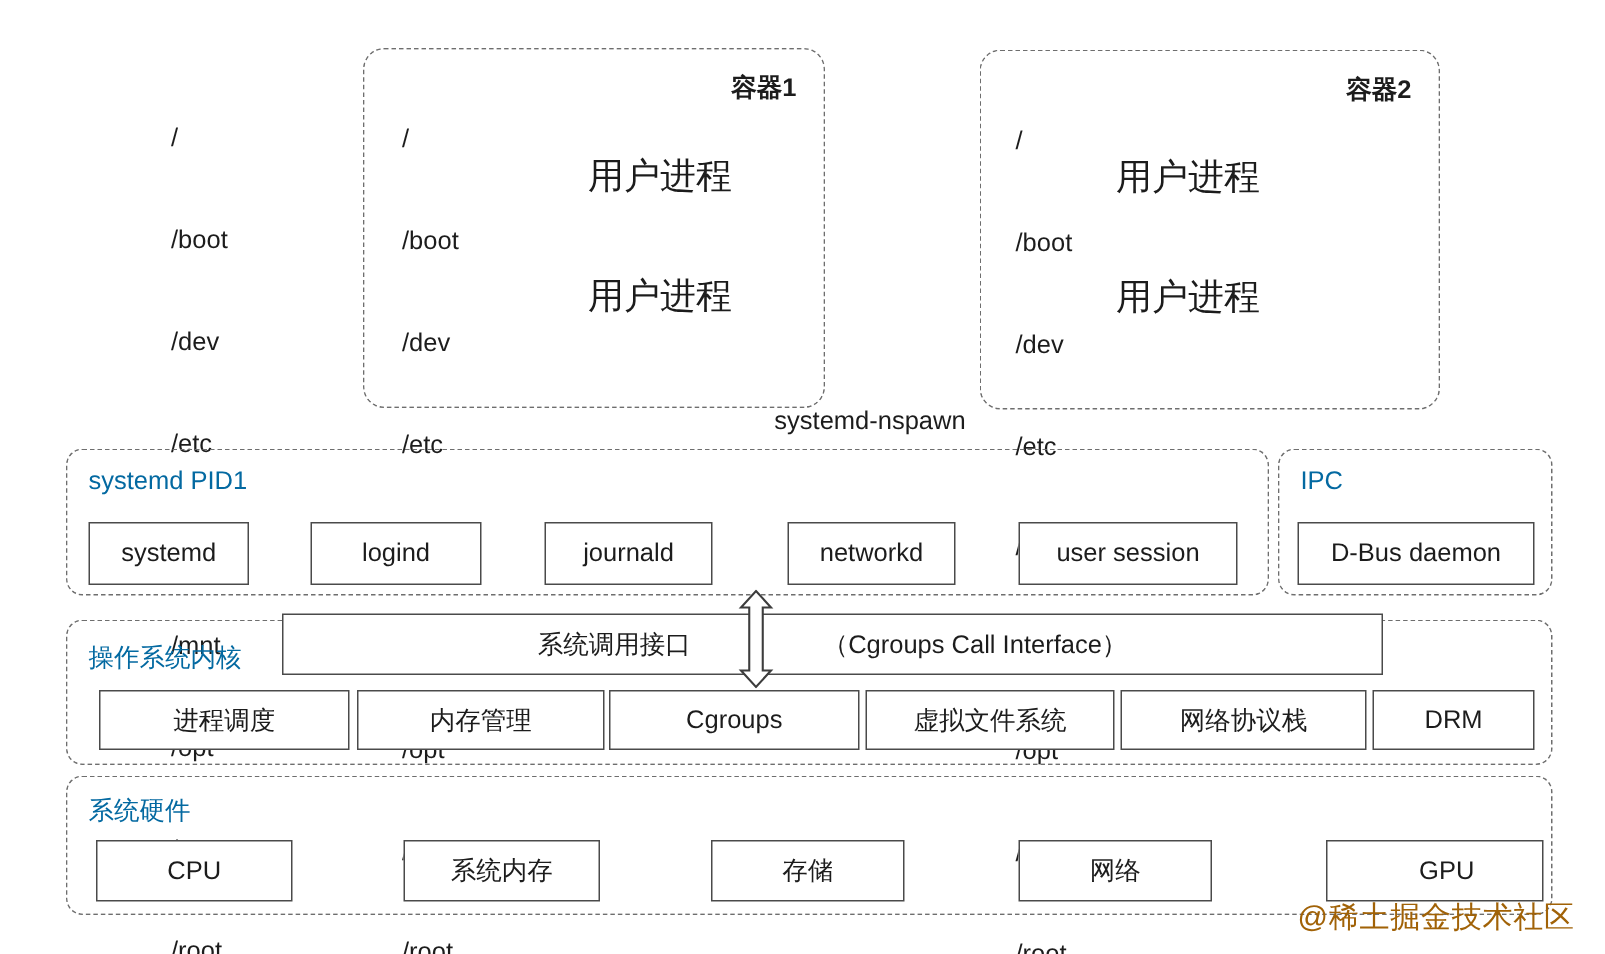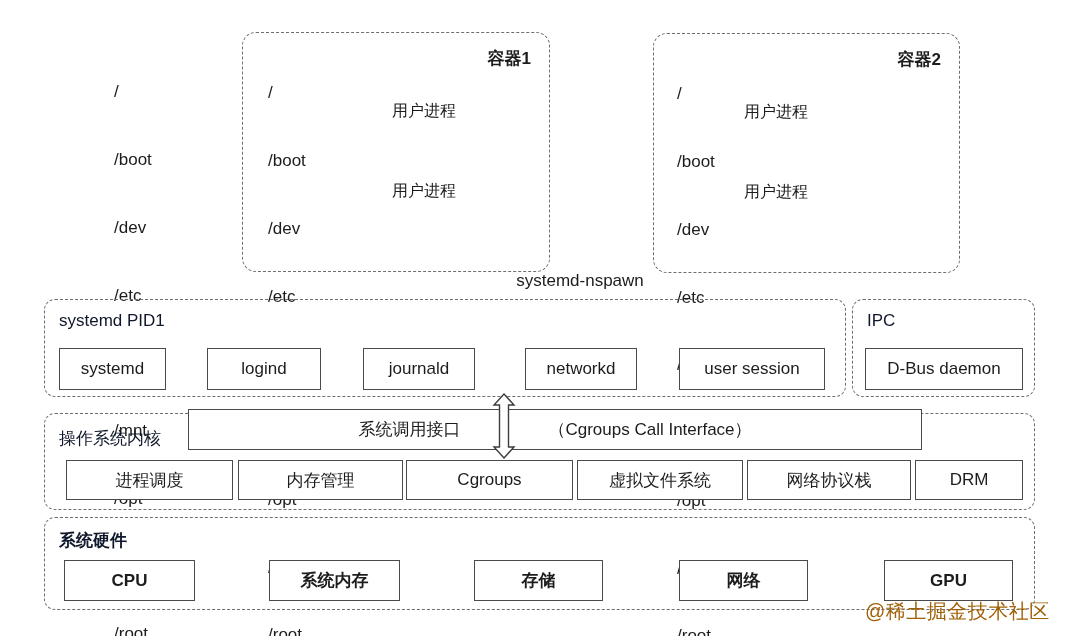--- a/index.html
+++ b/index.html
@@ -5,36 +5,36 @@
   html,body{margin:0;padding:0;background:#ffffff;}
   .canvas{
     position:relative;width:1070px;height:636px;background:#ffffff;
     font-family:"Liberation Sans","DejaVu Sans",sans-serif;
     color:#1c1c1c;overflow:hidden;
   }
   .dashed-box{
     position:absolute;border:1.6px dashed #6e6e6e;border-radius:14px;background:transparent;
   }
   .section-label{
-    position:absolute;font-size:17px;color:#0f172a;white-space:nowrap;
+    position:absolute;font-size:17px;color:#0369a1;white-space:nowrap;
   }
   .node-box{
     position:absolute;border:1.5px solid #4a4a4a;background:#ffffff;
     display:flex;align-items:center;justify-content:center;
     font-size:17px;white-space:nowrap;
   }
   .paths{
     position:absolute;font-size:17px;line-height:22.6px;white-space:pre;
   }
   .paths div{height:22.6px;}
   .c-title{
     position:absolute;top:14px;right:18px;font-size:17px;font-weight:bold;
   }
   .proc-label{
-    position:absolute;font-size:16px;white-space:nowrap;
+    position:absolute;font-size:24px;white-space:nowrap;
   }
   .nspawn{
     position:absolute;left:430px;top:271px;width:300px;text-align:center;
     font-size:17px;
   }
   .sci-box{
     position:absolute;left:188px;top:409px;width:732px;height:39px;
     border:1.6px solid #4a4a4a;background:#ffffff;z-index:2;
     display:flex;align-items:center;justify-content:center;font-size:17px;
   }
@@ -129,24 +129,24 @@
     <span class="zh">系统调用接口</span>
     <span class="en">（Cgroups Call Interface）</span>
   </div>
 
   <div class="arrow-wrap">
     <svg width="24" height="66" viewBox="0 0 24 66">
       <path d="M12,1 L22,12 L16.5,12 L16.5,54 L22,54 L12,65 L2,54 L7.5,54 L7.5,12 L2,12 Z" fill="#ffffff" stroke="#3d3d3d" stroke-width="1.4"></path>
     </svg>
   </div>
 
-  <div class="dashed-box" style="left:44px;top:517px;width:989px;height:91px;border-radius:11px;font-weight:bold;">
+  <div class="dashed-box" style="left:44px;top:517px;width:989px;height:91px;border-radius:11px;">
     <div class="section-label" style="left:14px;top:11px;">系统硬件</div>
     <div class="node-box" style="left:19px;top:42px;width:129px;height:39px;">CPU</div>
     <div class="node-box" style="left:224px;top:42px;width:129px;height:39px;">系统内存</div>
     <div class="node-box" style="left:429px;top:42px;width:127px;height:39px;">存储</div>
     <div class="node-box" style="left:634px;top:42px;width:127px;height:39px;">网络</div>
-    <div class="node-box" style="left:839px;top:42px;width:127px;height:39px;">GPU</div>
+    <div class="node-box" style="left:839px;top:42px;width:127px;height:39px;padding-left:16px;">GPU</div>
   </div>
 
   <div class="watermark">@稀土掘金技术社区</div>
 
 </div>
 
 </body></html>

